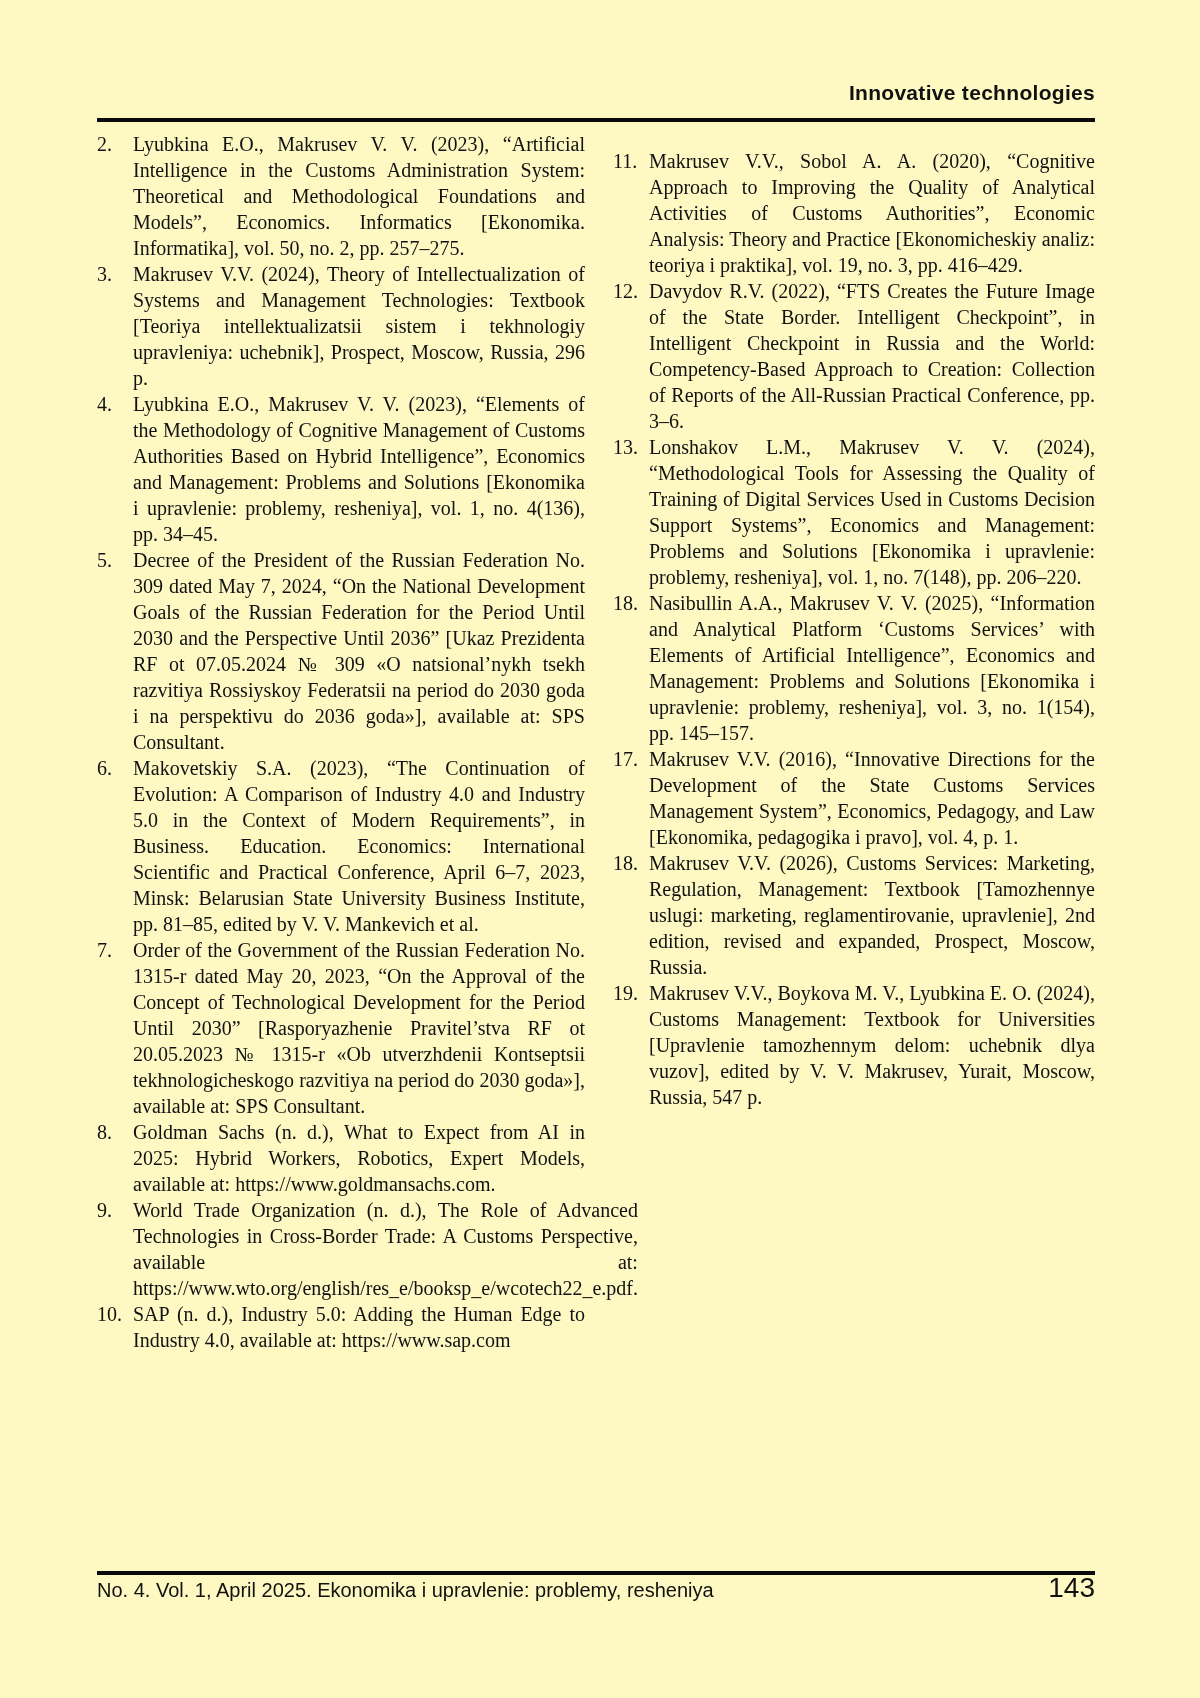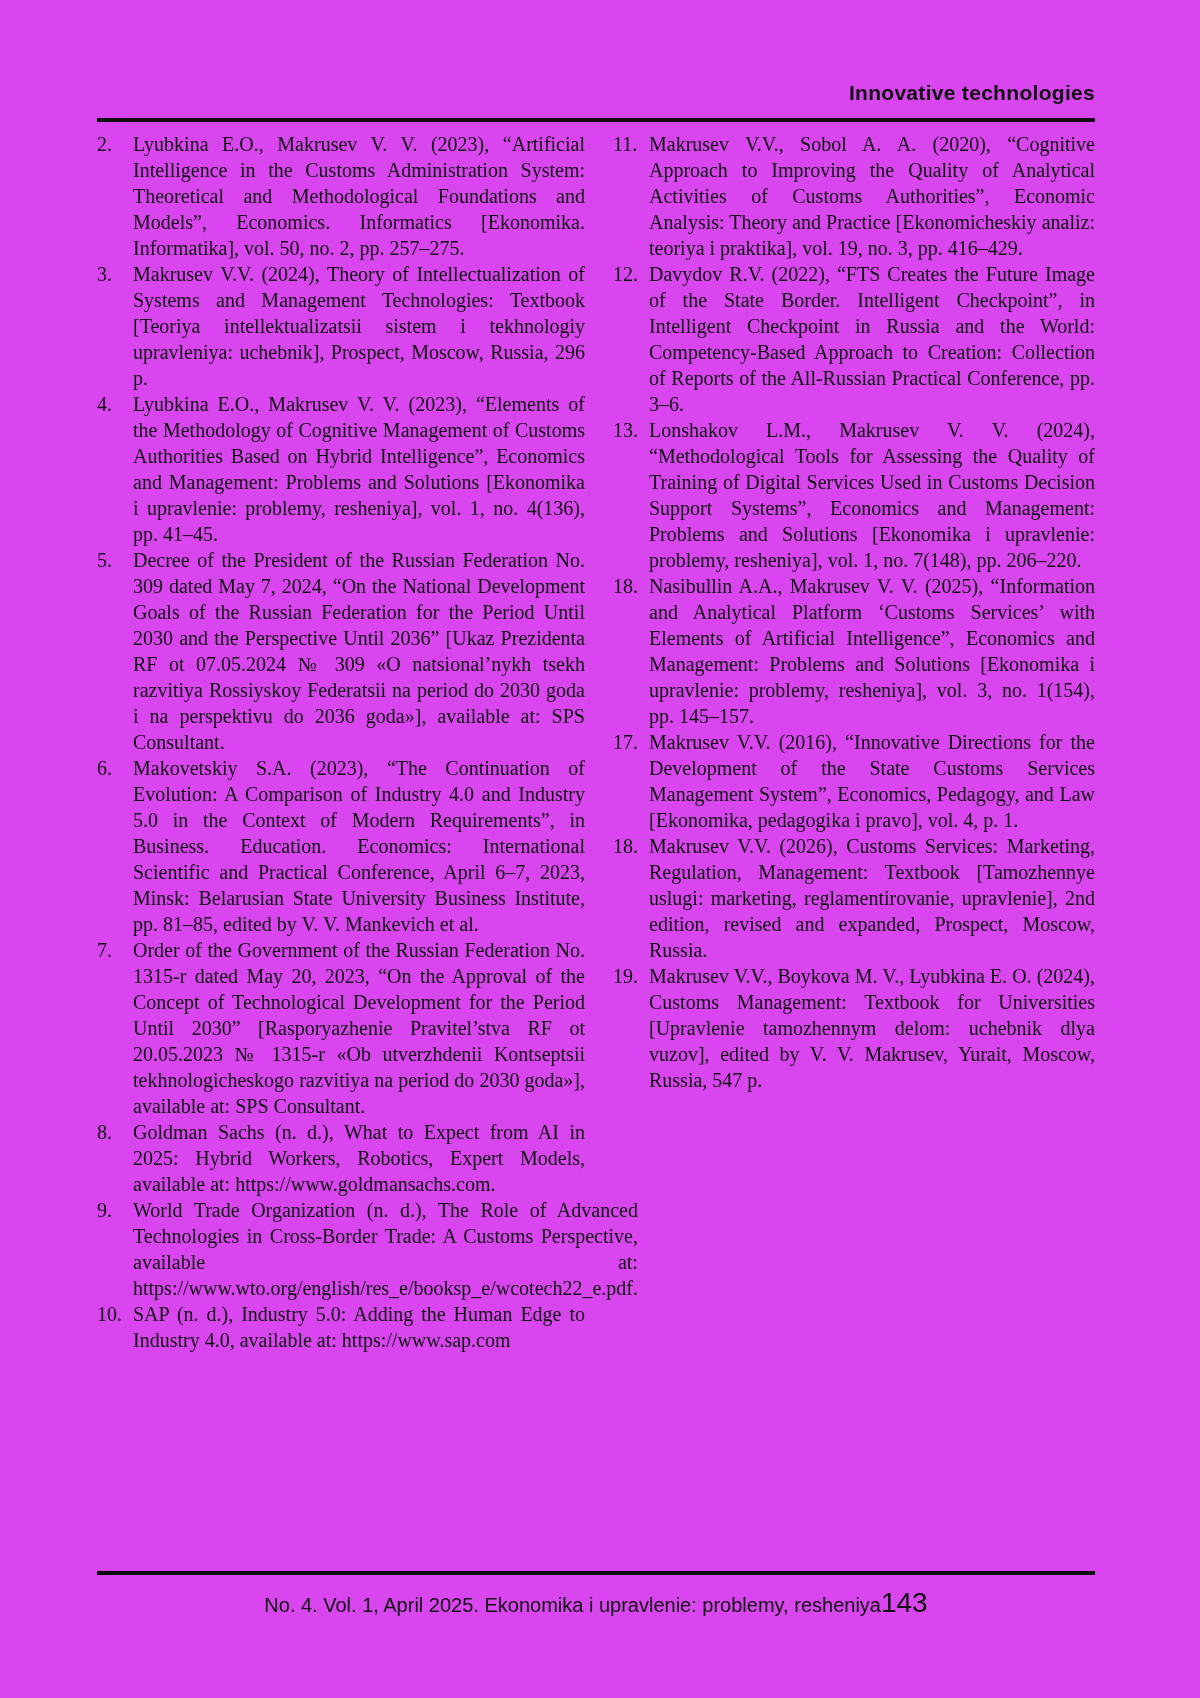--- a/index.html
+++ b/index.html
@@ -1,20 +1,20 @@
 <!DOCTYPE html>
 <html><head>
 <meta charset="utf-8">
 <style>
   html, body { margin: 0; padding: 0; background: #e8e8e8; }
   .page {
     position: relative;
     width: 1200px;
     height: 1698px;
-    background: #d946ef;
+    background: #fef9c3;
     color: #111111;
     font-family: "Liberation Serif", serif;
     margin: 0 auto;
     overflow: hidden;
   }
   .running-head {
     position: absolute;
     top: 81px;
     left: 97px;
     width: 998px;
@@ -36,44 +36,43 @@
   .columns {
     position: absolute;
     top: 131px;
     left: 97px;
     width: 998px;
     display: flex;
     gap: 28px;
   }
   .col { display: block; }
   .col-left  { width: 488px; }
-  .col-right { width: 482px; }
+  .col-right { width: 482px; margin-top: 17px; }
   .ref { display: flex; align-items: flex-start; }
   .ref-num {
     flex: 0 0 36px;
     font-size: 20px;
     line-height: 26px;
     white-space: nowrap;
   }
   .ref-text {
     flex: 1 1 auto;
     font-size: 20px;
     line-height: 26px;
     text-align: justify;
     overflow-wrap: break-word;
   }
   .footer {
     position: absolute;
     top: 1571px;
     left: 97px;
     width: 998px;
     border-top: 4px solid #0a0a0a;
-    padding-top: 15px;
     display: flex;
-    justify-content: center;
+    justify-content: space-between;
     align-items: baseline;
     font-family: "Liberation Sans", sans-serif;
   }
   .footer-journal { font-size: 20px; line-height: 26px; }
   .footer-page    { font-size: 28px; line-height: 26px; }
 </style>
 </head>
 <body>
 
 <div class="page">
@@ -87,21 +86,21 @@
       <div class="ref">
         <span class="ref-num">2.</span>
         <span class="ref-text">Lyubkina E.O., Makrusev V. V. (2023), “Artificial Intelligence in the Customs Administration System: Theoretical and Methodological Foundations and Models”, Economics. Informatics [Ekonomika. Informatika], vol. 50, no. 2, pp. 257–275.</span>
       </div>
       <div class="ref">
         <span class="ref-num">3.</span>
         <span class="ref-text">Makrusev V.V. (2024), Theory of Intellectualization of Systems and Management Technologies: Textbook [Teoriya intellektualizatsii sistem i tekhnologiy upravleniya: uchebnik], Prospect, Moscow, Russia, 296 p.</span>
       </div>
       <div class="ref">
         <span class="ref-num">4.</span>
-        <span class="ref-text">Lyubkina E.O., Makrusev V. V. (2023), “Elements of the Methodology of Cognitive Management of Customs Authorities Based on Hybrid Intelligence”, Economics and Management: Problems and Solutions [Ekonomika i upravlenie: problemy, resheniya], vol. 1, no. 4(136), pp. 41–45.</span>
+        <span class="ref-text">Lyubkina E.O., Makrusev V. V. (2023), “Elements of the Methodology of Cognitive Management of Customs Authorities Based on Hybrid Intelligence”, Economics and Management: Problems and Solutions [Ekonomika i upravlenie: problemy, resheniya], vol. 1, no. 4(136), pp. 34–45.</span>
       </div>
       <div class="ref">
         <span class="ref-num">5.</span>
         <span class="ref-text">Decree of the President of the Russian Federation No. 309 dated May 7, 2024, “On the National Development Goals of the Russian Federation for the Period Until 2030 and the Perspective Until 2036” [Ukaz Prezidenta RF ot 07.05.2024 № 309 «O natsional’nykh tsekh razvitiya Rossiyskoy Federatsii na period do 2030 goda i na perspektivu do 2036 goda»], available at: SPS Consultant.</span>
       </div>
       <div class="ref">
         <span class="ref-num">6.</span>
         <span class="ref-text">Makovetskiy S.A. (2023), “The Continuation of Evolution: A Comparison of Industry 4.0 and Industry 5.0 in the Context of Modern Requirements”, in Business. Education. Economics: International Scientific and Practical Conference, April 6–7, 2023, Minsk: Belarusian State University Business Institute, pp. 81–85, edited by V. V. Mankevich et al.</span>
       </div>
       <div class="ref">

